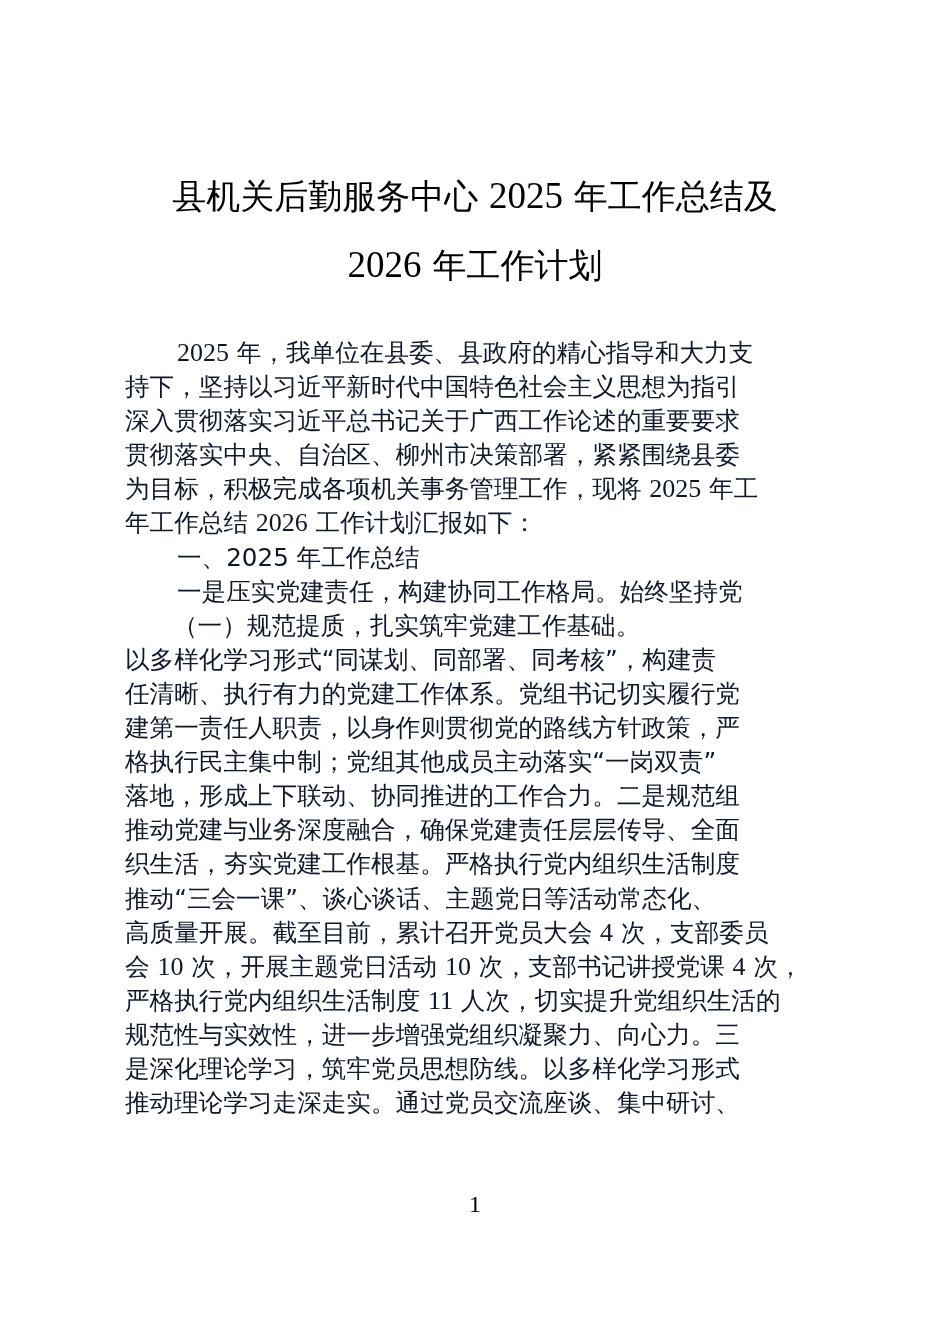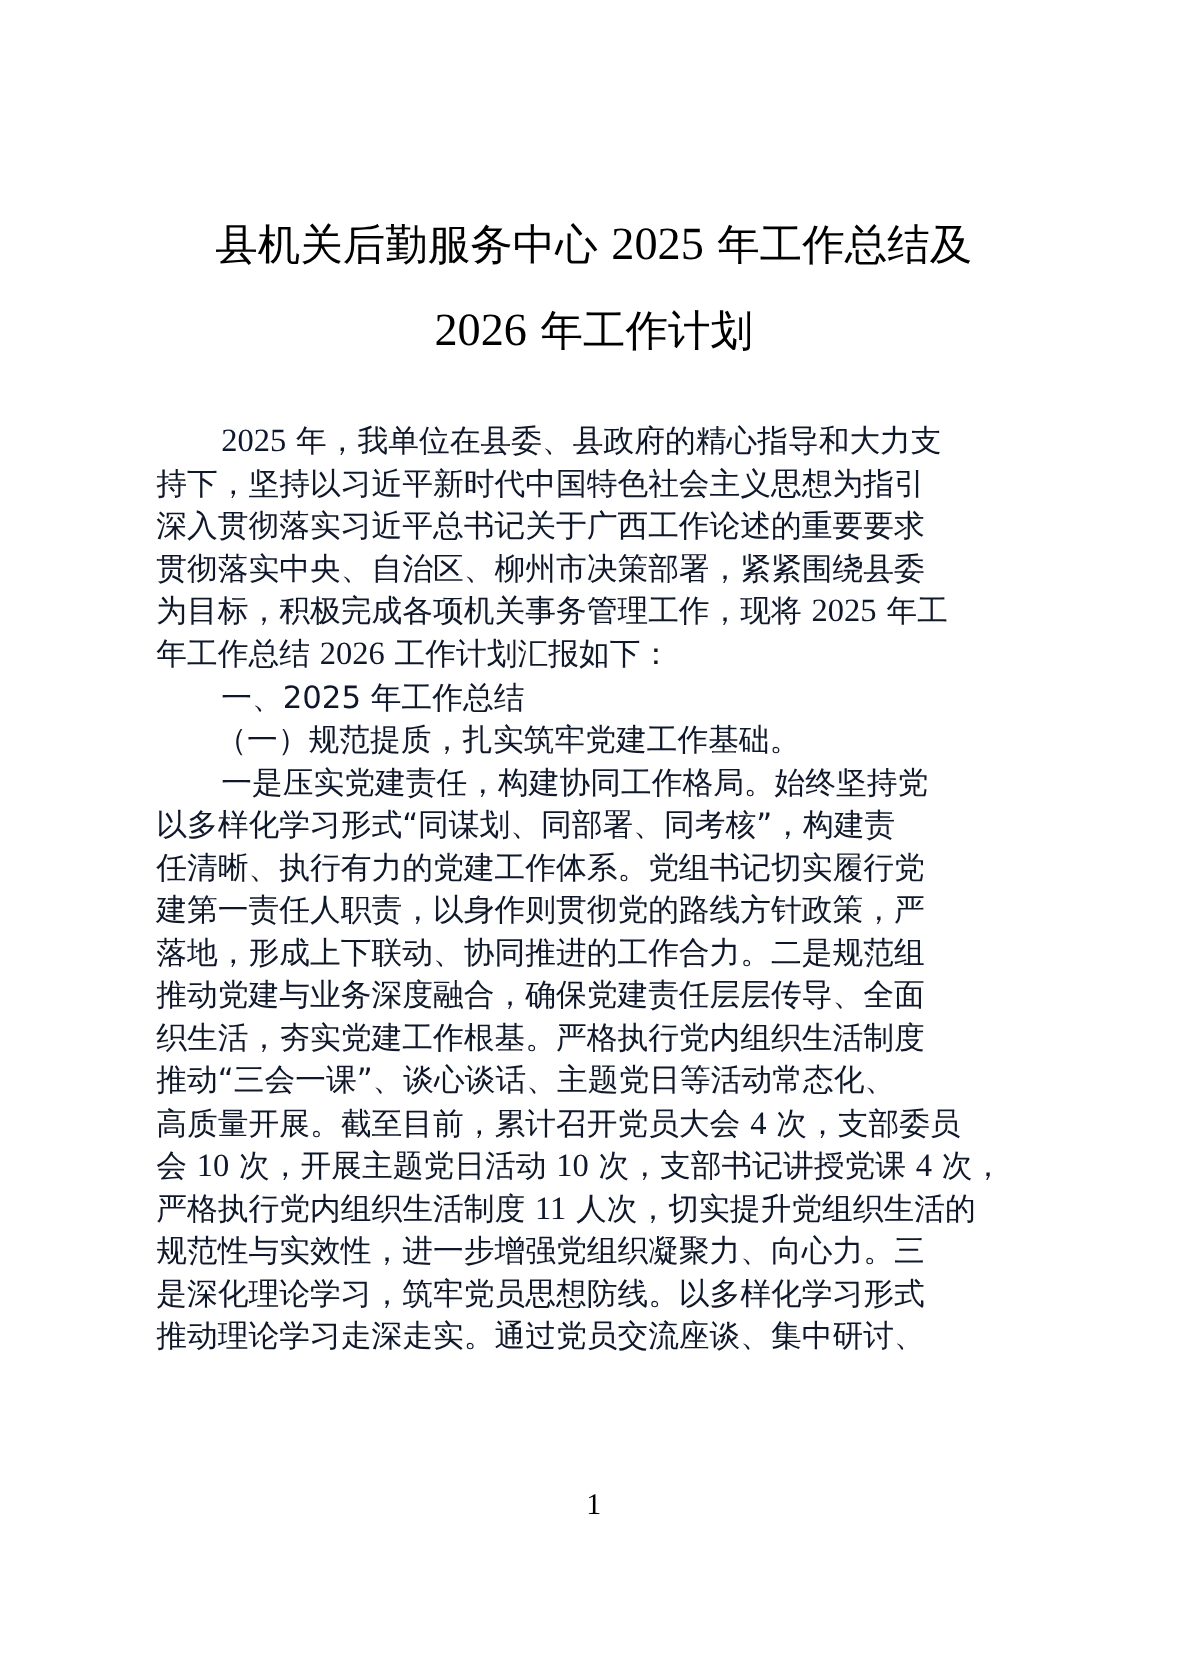--- a/index.html
+++ b/index.html
@@ -87,25 +87,26 @@
   </div>
 
   <div class="body-text" id="body-text">
       <div class="line indent"><span class="serif-num">2025</span><span> 年，我单位在县委、县政府的精心指导和大力支</span></div>
       <div class="line"><span>持下，坚持以习近平新时代中国特色社会主义思想为指引</span></div>
       <div class="line"><span>深入贯彻落实习近平总书记关于广西工作论述的重要要求</span></div>
       <div class="line"><span>贯彻落实中央、自治区、柳州市决策部署，紧紧围绕县委</span></div>
       <div class="line"><span>为目标，积极完成各项机关事务管理工作，现将 </span><span class="serif-num">2025</span><span> 年工</span></div>
       <div class="line"><span>年工作总结 </span><span class="serif-num">2026</span><span> 工作计划汇报如下：</span></div>
       <div class="line indent-h"><span>一、2025 年工作总结</span></div>
+      <div class="line indent"><span>一是压实党建责任，构建协同工作格局。始终坚持党</span></div>
       <div class="line indent-p"><span>（一）规范提质，扎实筑牢党建工作基础。</span></div>
-      <div class="line indent"><span>一是压实党建责任，构建协同工作格局。始终坚持党</span></div>
       <div class="line"><span>以多样化学习形式“同谋划、同部署、同考核”，构建责</span></div>
       <div class="line"><span>任清晰、执行有力的党建工作体系。党组书记切实履行党</span></div>
       <div class="line"><span>建第一责任人职责，以身作则贯彻党的路线方针政策，严</span></div>
+      <div class="line"><span>格执行民主集中制；党组其他成员主动落实“一岗双责”</span></div>
       <div class="line"><span>落地，形成上下联动、协同推进的工作合力。二是规范组</span></div>
       <div class="line"><span>推动党建与业务深度融合，确保党建责任层层传导、全面</span></div>
       <div class="line"><span>织生活，夯实党建工作根基。严格执行党内组织生活制度</span></div>
       <div class="line"><span>推动“三会一课”、谈心谈话、主题党日等活动常态化、</span></div>
       <div class="line"><span>高质量开展。截至目前，累计召开党员大会 </span><span class="serif-num">4</span><span> 次，支部委员</span></div>
       <div class="line"><span>会 </span><span class="serif-num">10</span><span> 次，开展主题党日活动 </span><span class="serif-num">10</span><span> 次，支部书记讲授党课 </span><span class="serif-num">4</span><span> 次，</span></div>
       <div class="line"><span>严格执行党内组织生活制度 </span><span class="serif-num">11</span><span> 人次，切实提升党组织生活的</span></div>
       <div class="line"><span>规范性与实效性，进一步增强党组织凝聚力、向心力。三</span></div>
       <div class="line"><span>是深化理论学习，筑牢党员思想防线。以多样化学习形式</span></div>
       <div class="line"><span>推动理论学习走深走实。通过党员交流座谈、集中研讨、</span></div>

